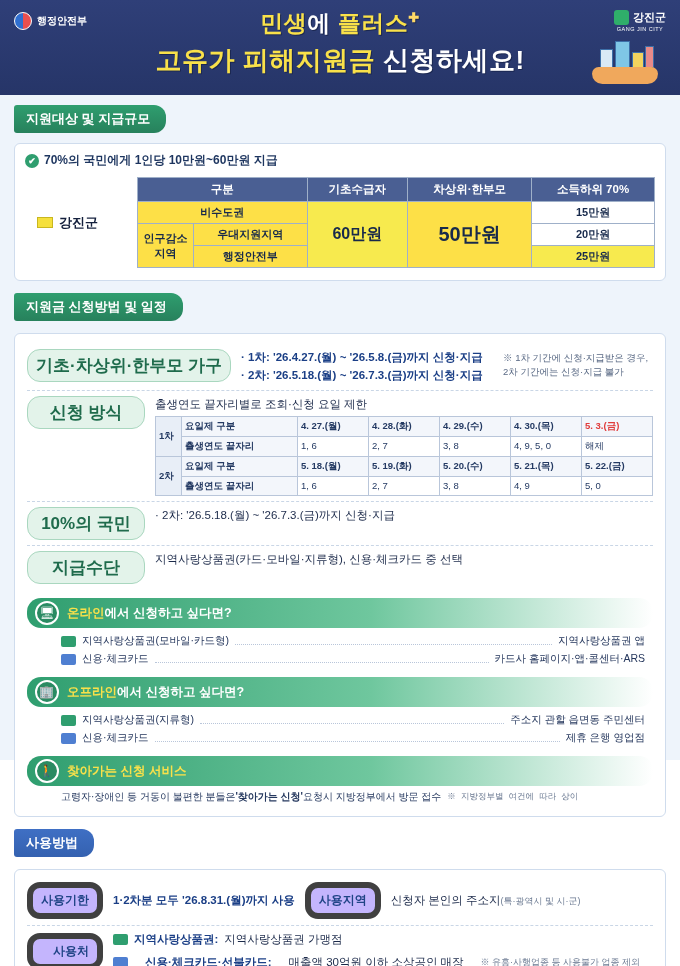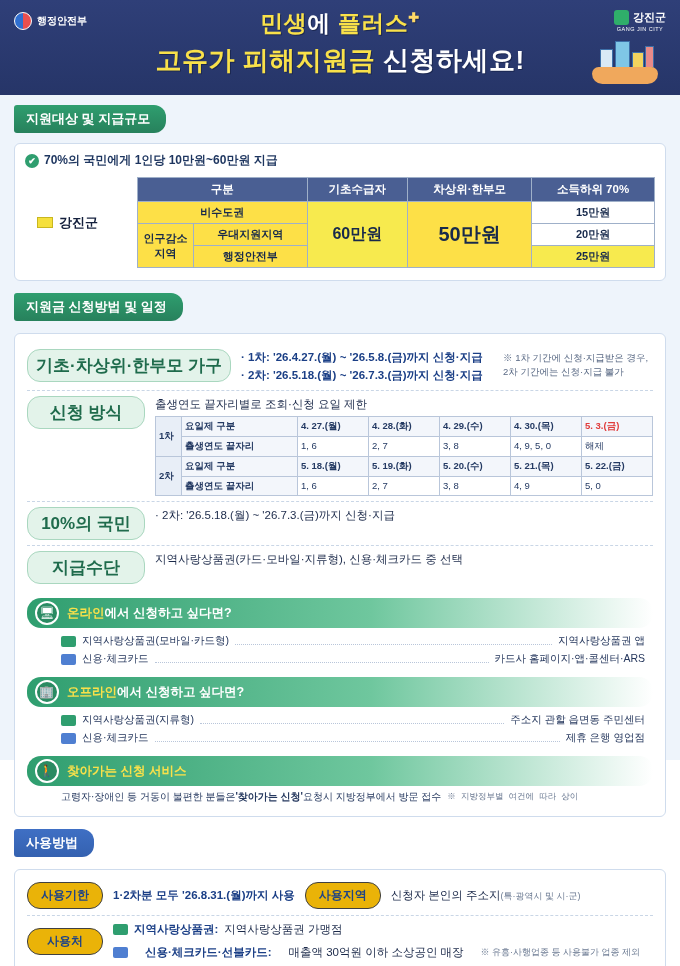--- a/index.html
+++ b/index.html
@@ -230,22 +230,22 @@
 
   
   .block3 { margin:12px 14px 0 14px; }
   .use-row {
     display:flex; align-items:center; gap:10px;
     padding:6px 0;
     font-size:11.5px;
   }
   .use-row + .use-row { border-top:1px dashed #c9d6e6; }
   .pill-blue {
-    flex:0 0 auto; min-width:76px; text-align:center;
-    background:#eab308; border:1px solid #404040; border-radius:13px;
+    flex:0 0 auto; min-width:76px; text-align:right;
+    background:#c4b5fd; border:6px solid #404040; border-radius:13px;
     color:#1f4486; font-weight:bold; font-size:12px; padding:4px 8px;
   }
   .use-text .b { font-weight:bold; color:#1b3f86; }
   .use-sub { font-size:9px; color:#6b7a92; }
   .use-line2 { display:flex; align-items:center; gap:17px; margin-top:8px; }
 </style>
 </head>
 <body>
 
 <div class="page">

